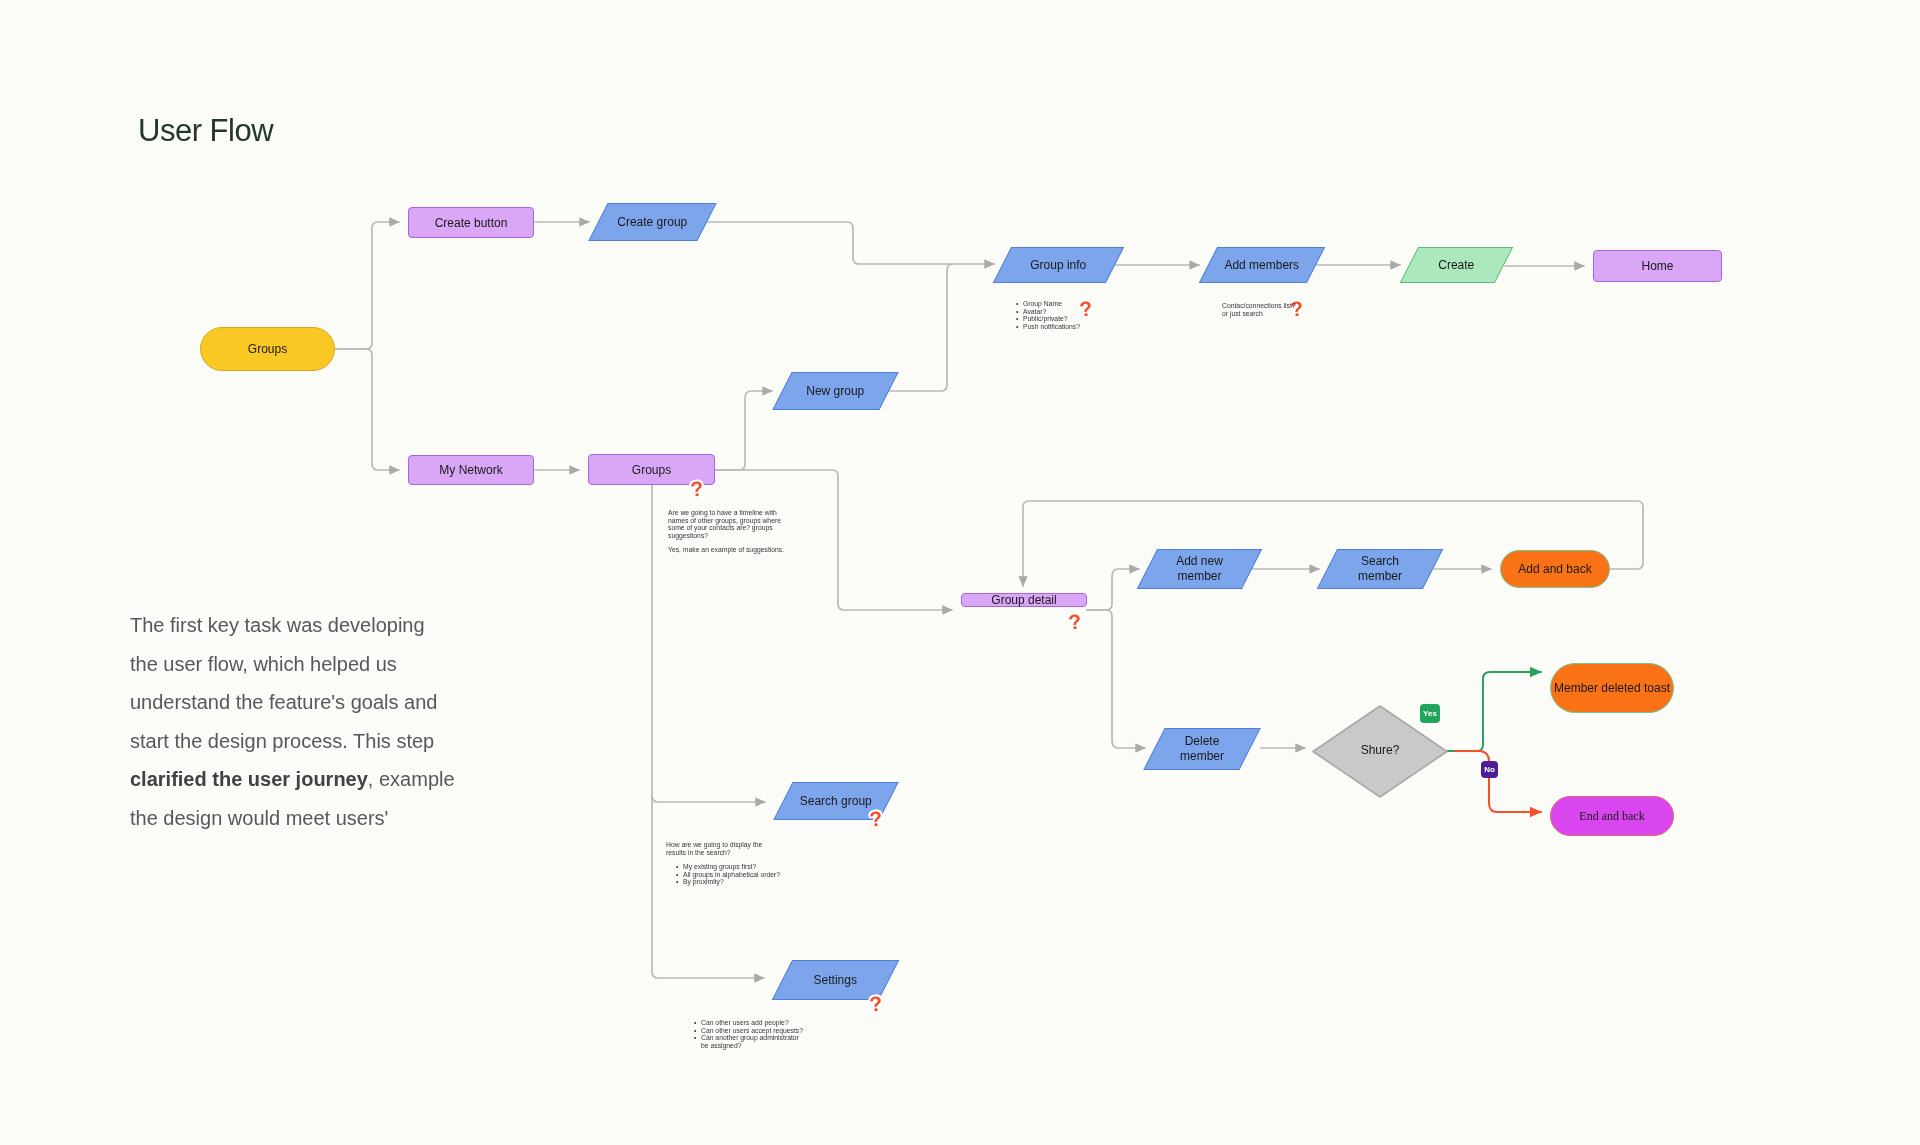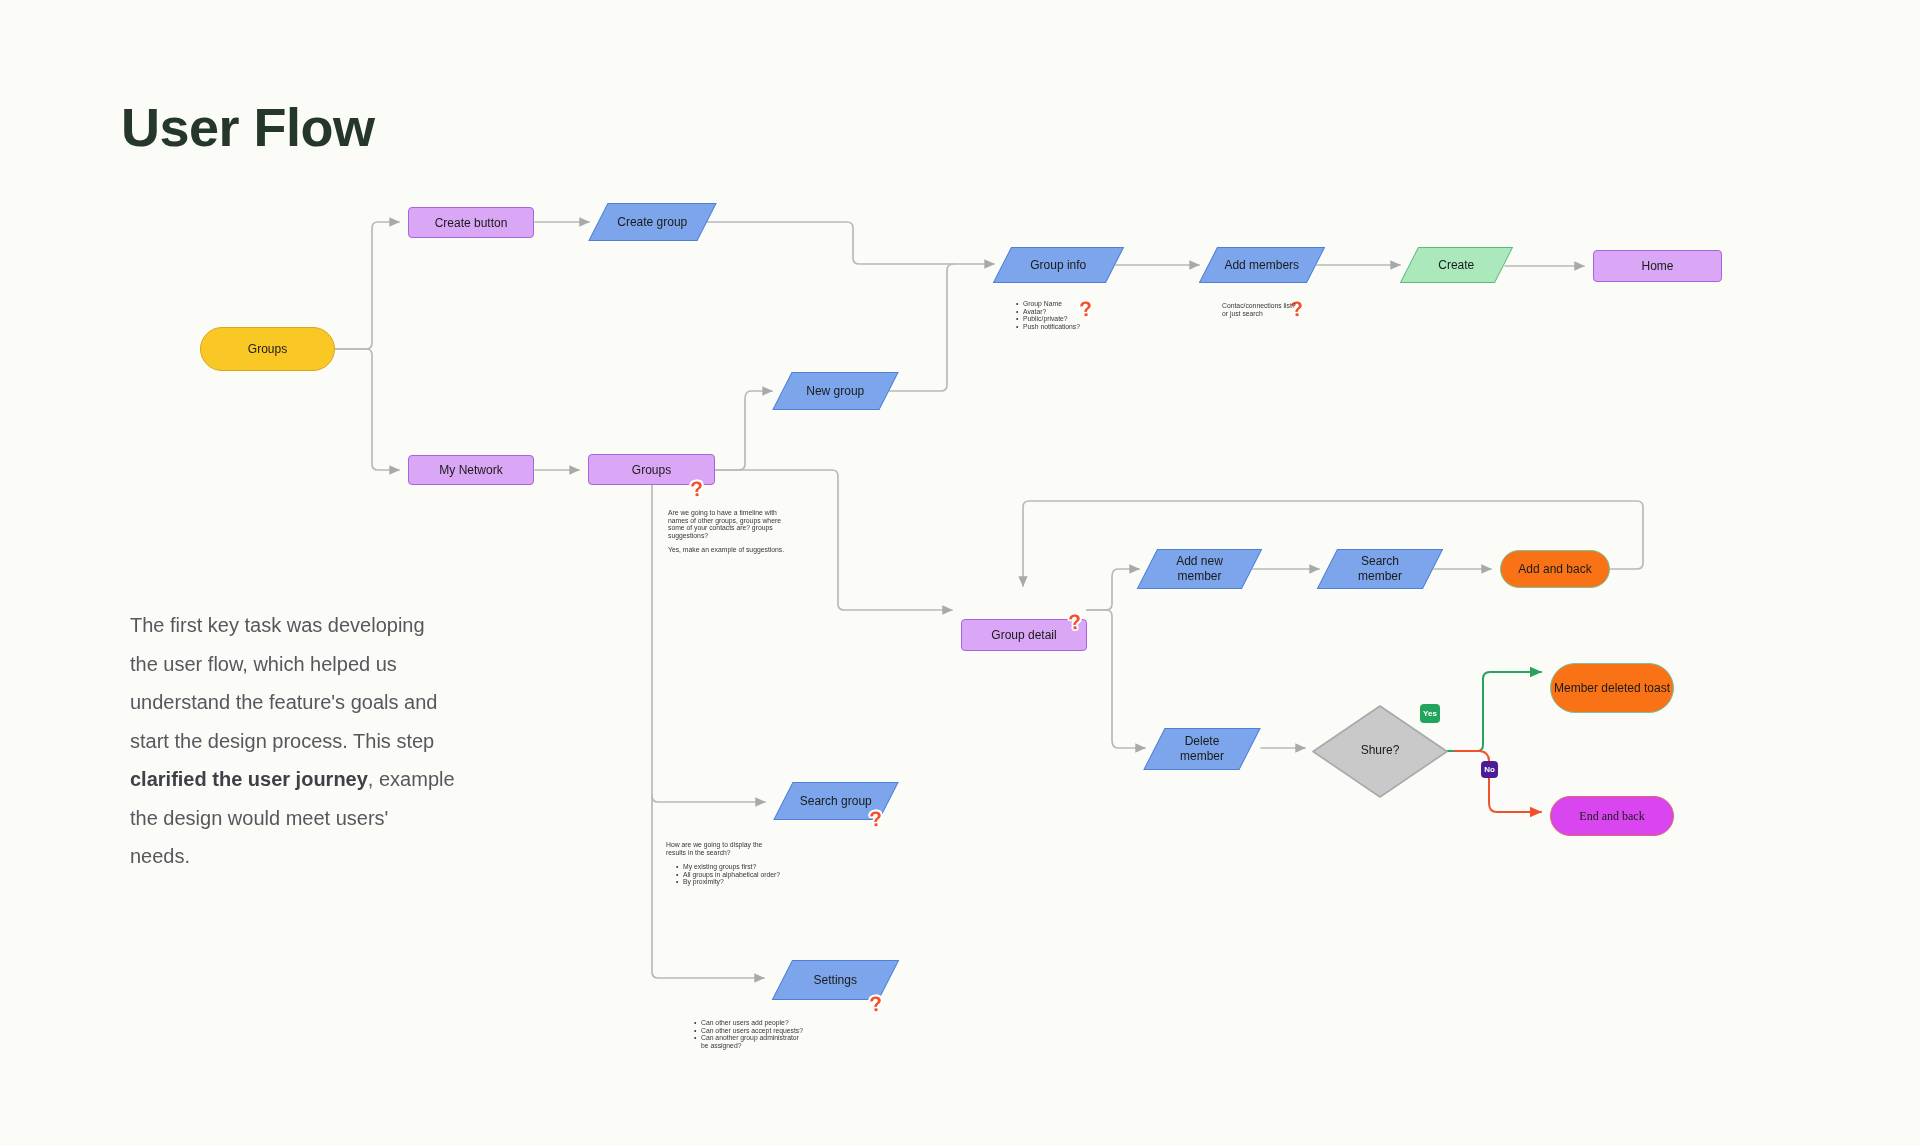--- a/index.html
+++ b/index.html
@@ -1,20 +1,20 @@
 <!DOCTYPE html>
 <html><head>
 <meta charset="utf-8">
 <style>
   html,body{margin:0;padding:0;}
   body{background:#FBFBF8;font-family:"Liberation Sans", sans-serif;}
   .canvas{position:relative;width:1920px;height:1145px;background:#FBFBF8;overflow:hidden;}
 
-  .page-title{position:absolute;left:121px;top:96px;font-size:54px;font-weight:700;
-    color:#24372A;letter-spacing:-0.5px;margin:0;}
+  .page-title{position:absolute;left:121px;top:96px;font-size:31px;font-weight:400;
+    color:#24372A;letter-spacing:-0.5px;margin:17px;}
 
   .desc{position:absolute;left:130px;top:606px;width:420px;color:#55585C;font-size:20px;}
   .desc .pline{line-height:38.5px;white-space:nowrap;}
   .desc .bold{font-weight:700;color:#3E4145;}
 
   svg.wires{position:absolute;left:0;top:0;}
 
   .node{position:absolute;box-sizing:border-box;display:flex;align-items:center;justify-content:center;
     font-size:12px;color:#1A1A1A;text-align:center;}
   .rect{background:#DAA6F6;border:1.5px solid #AC63DF;border-radius:4px;}
@@ -56,21 +56,20 @@
 
   <h1 class="page-title">User Flow</h1>
 
   <div class="desc">
     <div class="pline">The first key task was developing</div>
     <div class="pline">the user flow, which helped us</div>
     <div class="pline">understand the feature's goals and</div>
     <div class="pline">start the design process. This step</div>
     <div class="pline"><span class="bold">clarified the user journey</span><span>, example</span></div>
     <div class="pline">the design would meet users'</div>
-    <div class="pline">needs.</div>
   </div>
 
   <svg class="wires" width="1920" height="1145" viewBox="0 0 1920 1145">
     <defs>
       <marker id="ar" viewBox="0 0 8 8" refX="7" refY="4" markerWidth="6.5" markerHeight="6.5" orient="auto-start-reverse">
         <path d="M0,0.6 L7.6,4 L0,7.4 Z" fill="#A9A9A9"></path>
       </marker>
       <marker id="arg" viewBox="0 0 8 8" refX="7" refY="4" markerWidth="6.5" markerHeight="6.5" orient="auto-start-reverse">
         <path d="M0,0.6 L7.6,4 L0,7.4 Z" fill="#27A35F"></path>
       </marker>
@@ -127,21 +126,21 @@
   <div class="node rect" style="left:1593px;top:250px;width:129px;height:32px">Home</div>
 
   <div class="node para blue" style="left:782px;top:372px;width:107px;height:38px">
     <span class="unskew">New group</span>
   </div>
 
   <div class="node rect" style="left:408px;top:455px;width:126px;height:30px">My Network</div>
 
   <div class="node rect" style="left:588px;top:454px;width:127px;height:31px">Groups</div>
 
-  <div class="node rect" style="left:961px;top:619px;width:126px;height:32px">Group detail</div>
+  <div class="node rect" style="left:961px;top:593px;width:126px;height:14px">Group detail</div>
 
   <div class="node para blue" style="left:1147px;top:549px;width:105px;height:40px">
     <span class="unskew">
         <span class="l">Add new</span>
         <span class="l">member</span>
       </span>
   </div>
 
   <div class="node para blue" style="left:1327px;top:549px;width:106px;height:40px">
     <span class="unskew">

